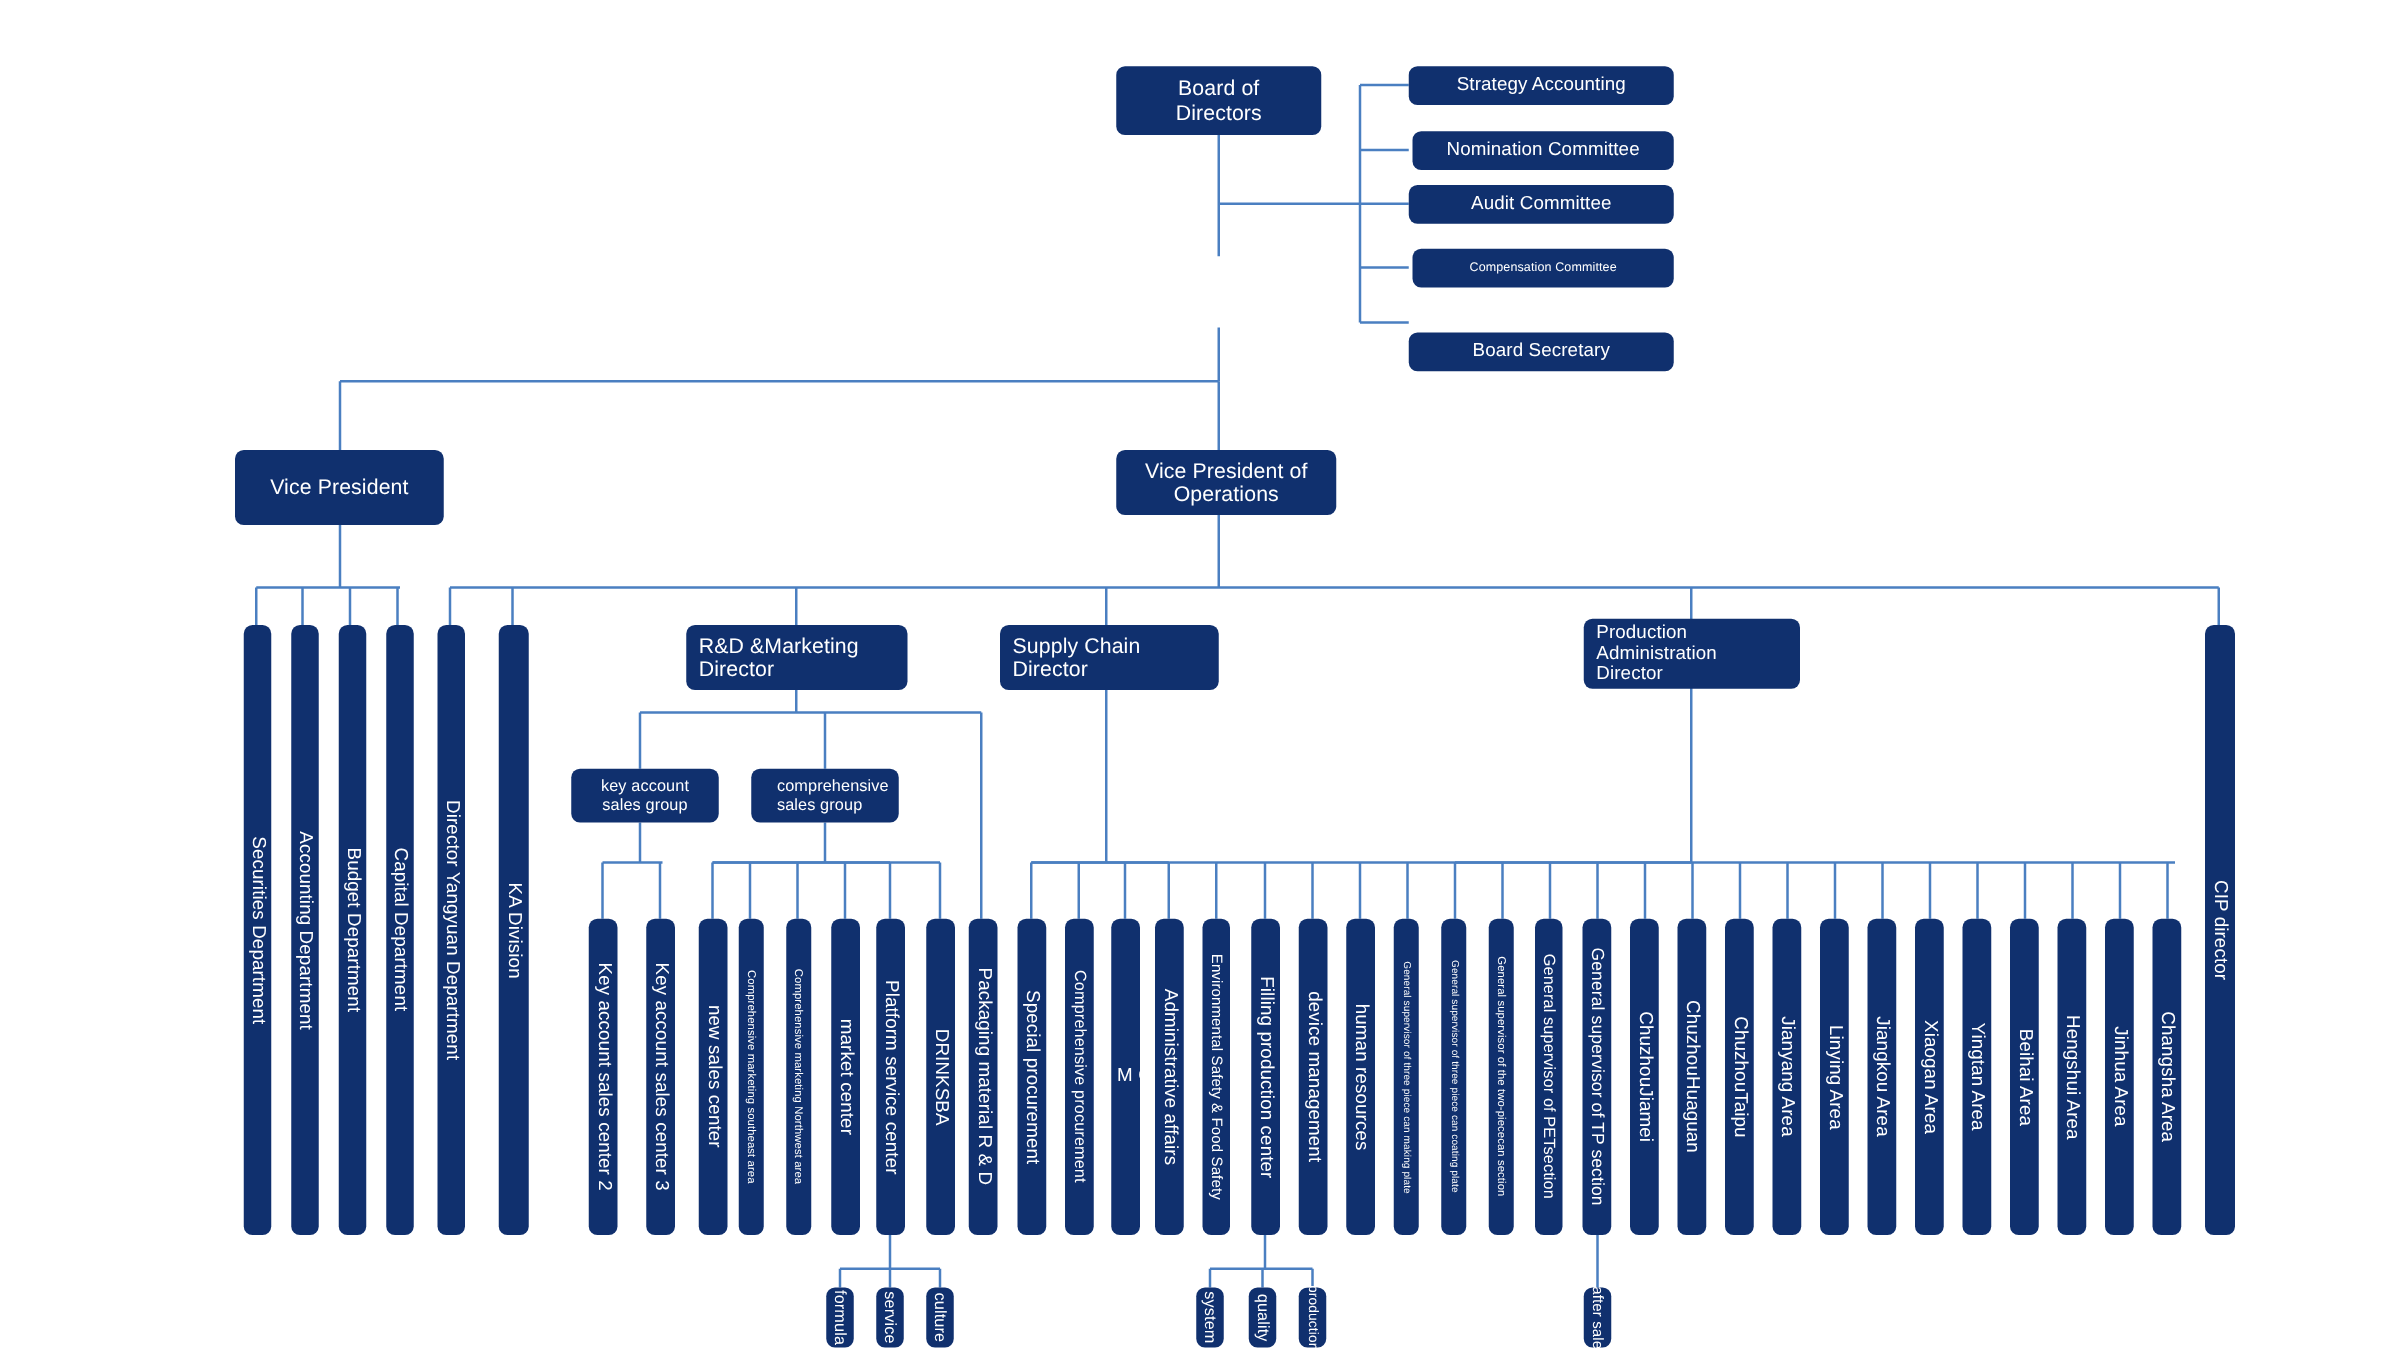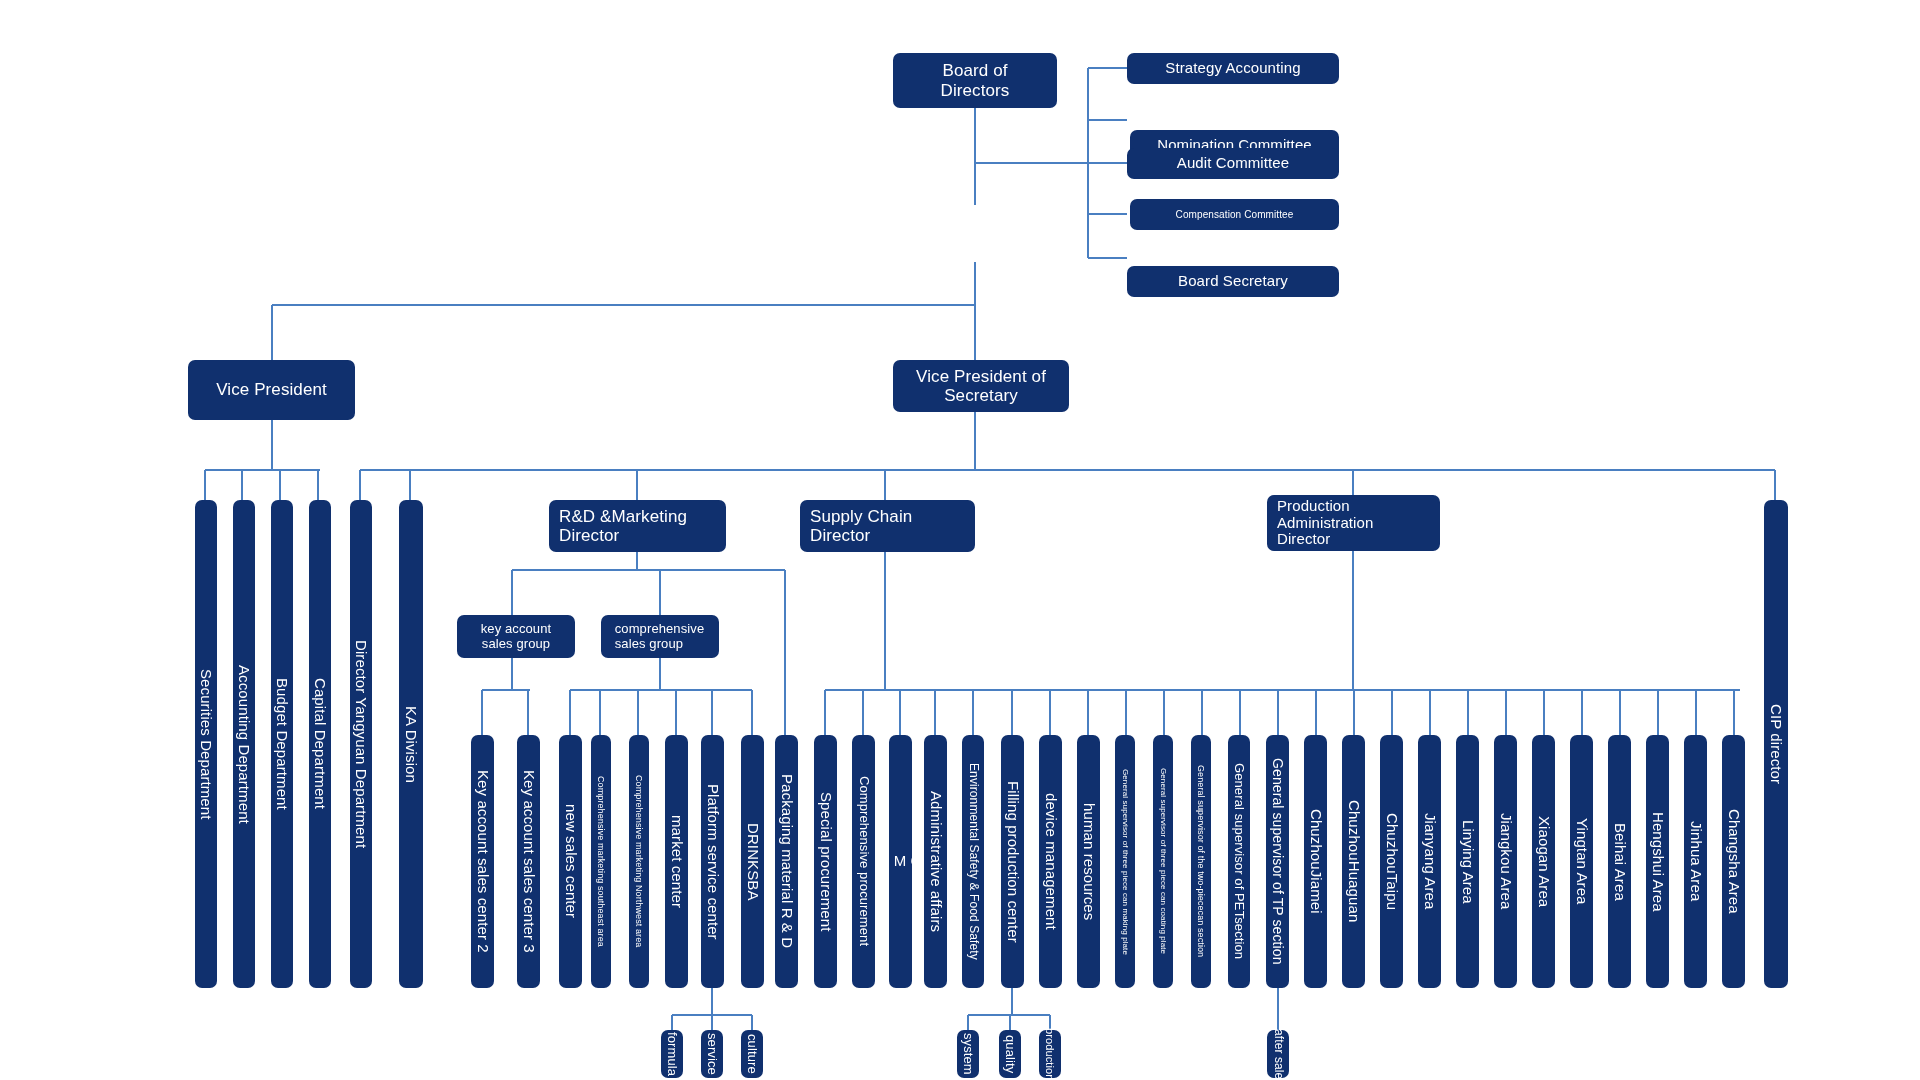--- a/index.html
+++ b/index.html
@@ -129,40 +129,40 @@
     <div>
       <span class="lbl">Board of</span>
       <span class="lbl">Directors</span>
     </div>
   </div>
 
 
   <div class="node h" style="left:1127px;top:53px;width:212px;height:31px;font-size:15px;">
     <span class="lbl">Strategy Accounting</span>
   </div>
-  <div class="node h" style="left:1130px;top:105px;width:209px;height:31px;font-size:15px;margin-top:25px;">
+  <div class="node h" style="left:1130px;top:105px;width:209px;height:31px;font-size:15px;">
     <span class="lbl">Nomination Committee</span>
   </div>
   <div class="node h" style="left:1127px;top:148px;width:212px;height:31px;font-size:15px;">
     <span class="lbl">Audit Committee</span>
   </div>
   <div class="node h" style="left:1130px;top:199px;width:209px;height:31px;font-size:10px;">
     <span class="lbl">Compensation Committee</span>
   </div>
   <div class="node h" style="left:1127px;top:243px;width:212px;height:31px;font-size:15px;margin-top:23px;">
     <span class="lbl">Board Secretary</span>
   </div>
 
   <div class="node h" style="left:188px;top:360px;width:167px;height:60px;font-size:17px;">
     <span class="lbl">Vice President</span>
   </div>
   <div class="node h" style="left:893px;top:360px;width:176px;height:52px;font-size:17px;">
     <div>
       <span class="lbl">Vice President of</span>
-      <span class="lbl">Secretary</span>
+      <span class="lbl">Operations</span>
     </div>
   </div>
 
   <div class="node h" style="left:549px;top:500px;width:177px;height:52px;font-size:17px;text-align:left;justify-content:flex-start;padding-left:10px;">
     <div>
       <span class="lbl">R&amp;D  &amp;Marketing</span>
       <span class="lbl">Director</span>
     </div>
   </div>
   <div class="node h" style="left:800px;top:500px;width:175px;height:52px;font-size:17px;text-align:left;justify-content:flex-start;padding-left:10px;">
@@ -178,21 +178,21 @@
       <span class="lbl">Director</span>
     </div>
   </div>
 
   <div class="node h" style="left:457px;top:615px;width:118px;height:43px;font-size:13px;">
     <div>
       <span class="lbl">key account</span>
       <span class="lbl">sales group</span>
     </div>
   </div>
-  <div class="node h" style="left:601px;top:615px;width:118px;height:43px;font-size:13px;text-align:left;justify-content:center;padding-left:7px;">
+  <div class="node h" style="left:601px;top:615px;width:118px;height:43px;font-size:13px;text-align:left;justify-content:flex-end;padding-left:7px;">
     <div>
       <span class="lbl">comprehensive</span>
       <span class="lbl">sales group</span>
     </div>
   </div>
 
   <div class="node v" style="left:195px;top:500px;width:22px;height:488px;font-size:15px;">
     <span class="lbl">Securities Department</span>
   </div>
   <div class="node v" style="left:233px;top:500px;width:22px;height:488px;font-size:15px;">

